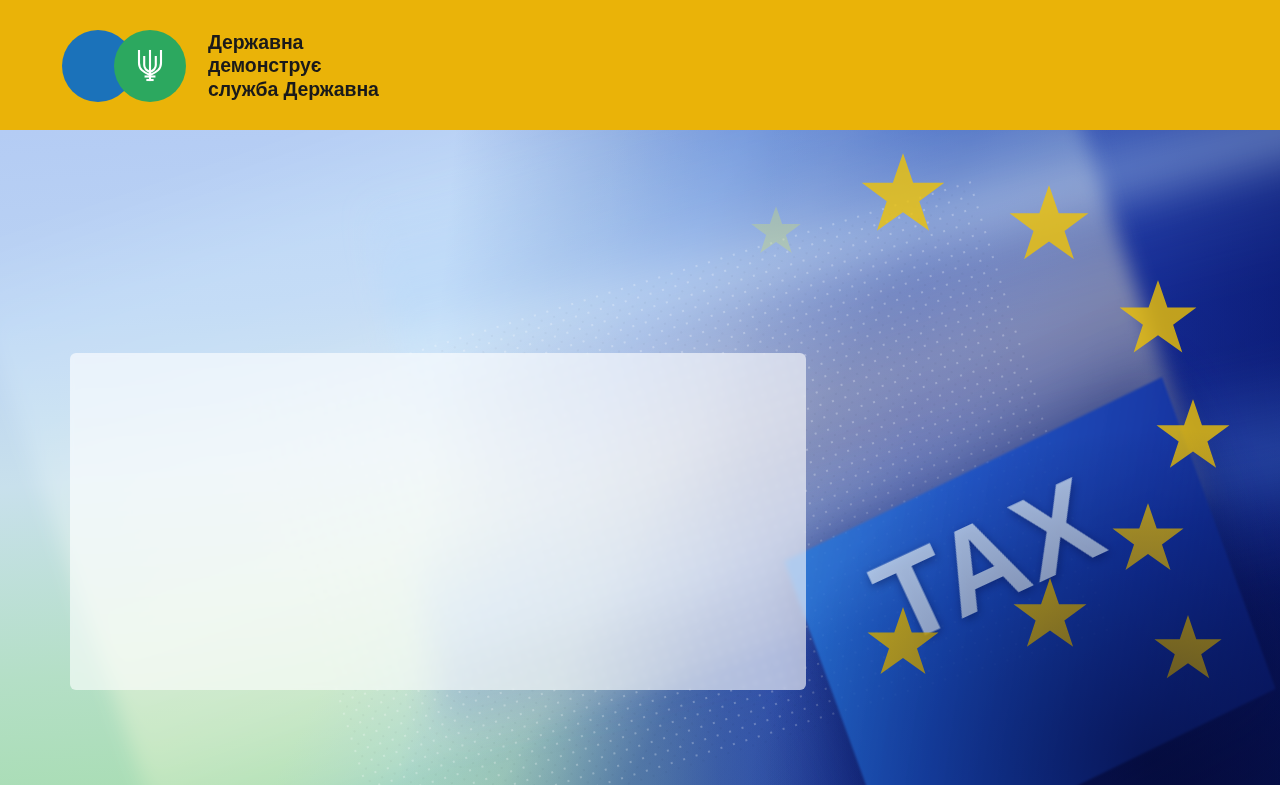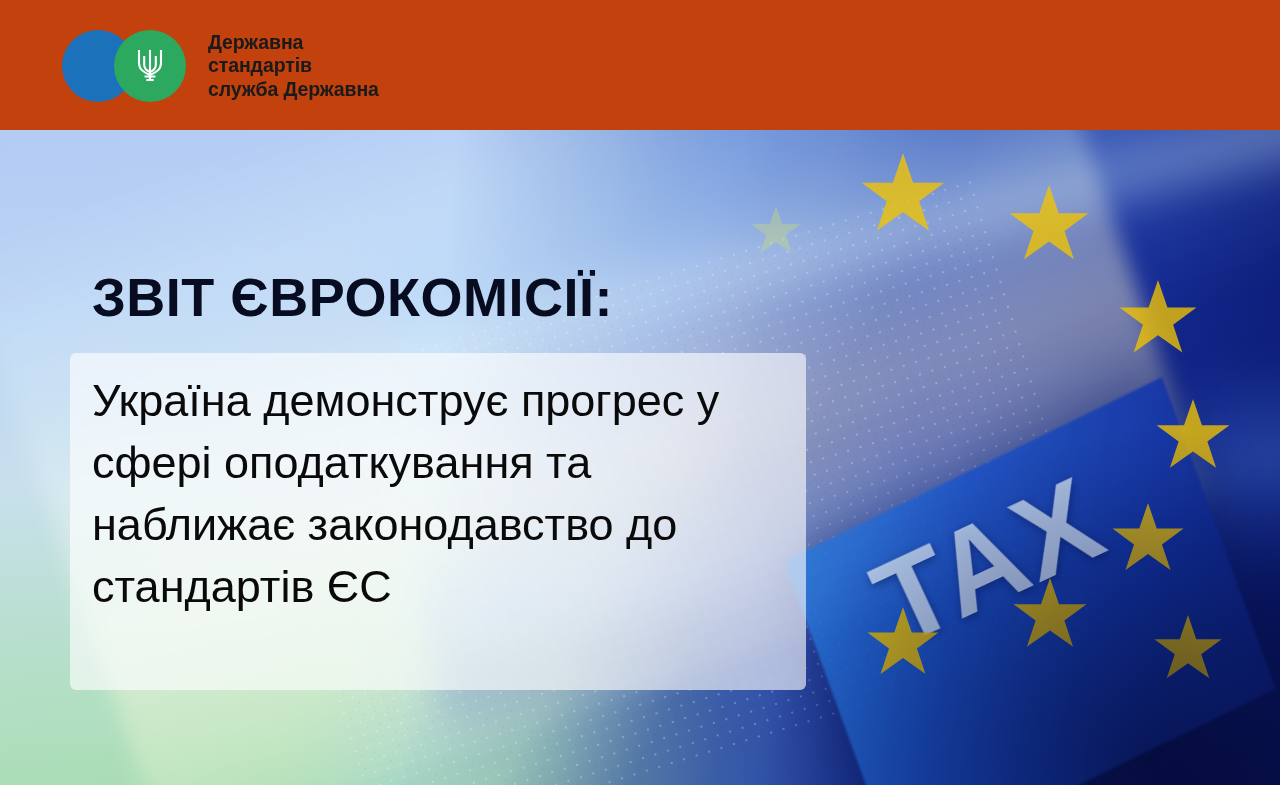--- a/index.html
+++ b/index.html
@@ -19,21 +19,21 @@
     overflow: hidden;
     background: #ffffff;
   }
 
   
   .header-band {
     position: absolute;
     left: 0; top: 0;
     width: 1280px;
     height: 130px;
-    background: #c2410c;
+    background: #eab308;
     z-index: 40;
   }
   .logo-lockup {
     position: absolute;
     left: 62px;
     top: 30px;
     display: flex;
     align-items: center;
   }
   .logo-marks {
@@ -292,22 +292,20 @@
         <span class="star dim" style="left: 1012px; top: 448px; width: 76px; height: 76px;"></span>
         <span class="star dim" style="left: 866px; top: 477px; width: 74px; height: 74px;"></span>
         <span class="star dim" style="left: 1153px; top: 485px; width: 70px; height: 70px;"></span>
       </div>
 
     <div class="corner-dark"></div>
   </div>
 
   <div class="text-panel"></div>
 
-  <h1 class="headline">ЗВІТ ЄВРОКОМІСІЇ:</h1>
-  <p class="subhead">Україна демонструє прогрес у сфері оподаткування та наближає законодавство до стандартів ЄС</p>
 
   <div class="header-band">
     <div class="logo-lockup">
 
       <div class="logo-marks">
         <span class="logo-circle blue"></span>
         <span class="logo-circle green"></span>
         <span class="tryzub">
           <svg width="30" height="38" viewBox="0 0 30 38" aria-hidden="true">
             <g fill="none" stroke="#FFFFFF" stroke-width="2.1" stroke-linecap="square">
@@ -318,20 +316,20 @@
               <path d="M20.8 10 L20.8 18 C20.8 21.5 18.4 23.5 15 25"></path>
               <path d="M10.6 29.5 L19.4 29.5"></path>
               <path d="M12.4 33 L17.6 33"></path>
             </g>
           </svg>
         </span>
       </div>
 
       <div class="logo-text">
         <span>Державна</span>
-        <span>стандартів</span>
+        <span>демонструє</span>
         <span>служба Державна</span>
       </div>
 
     </div>
   </div>
 
 </div>
 
 </body></html>

